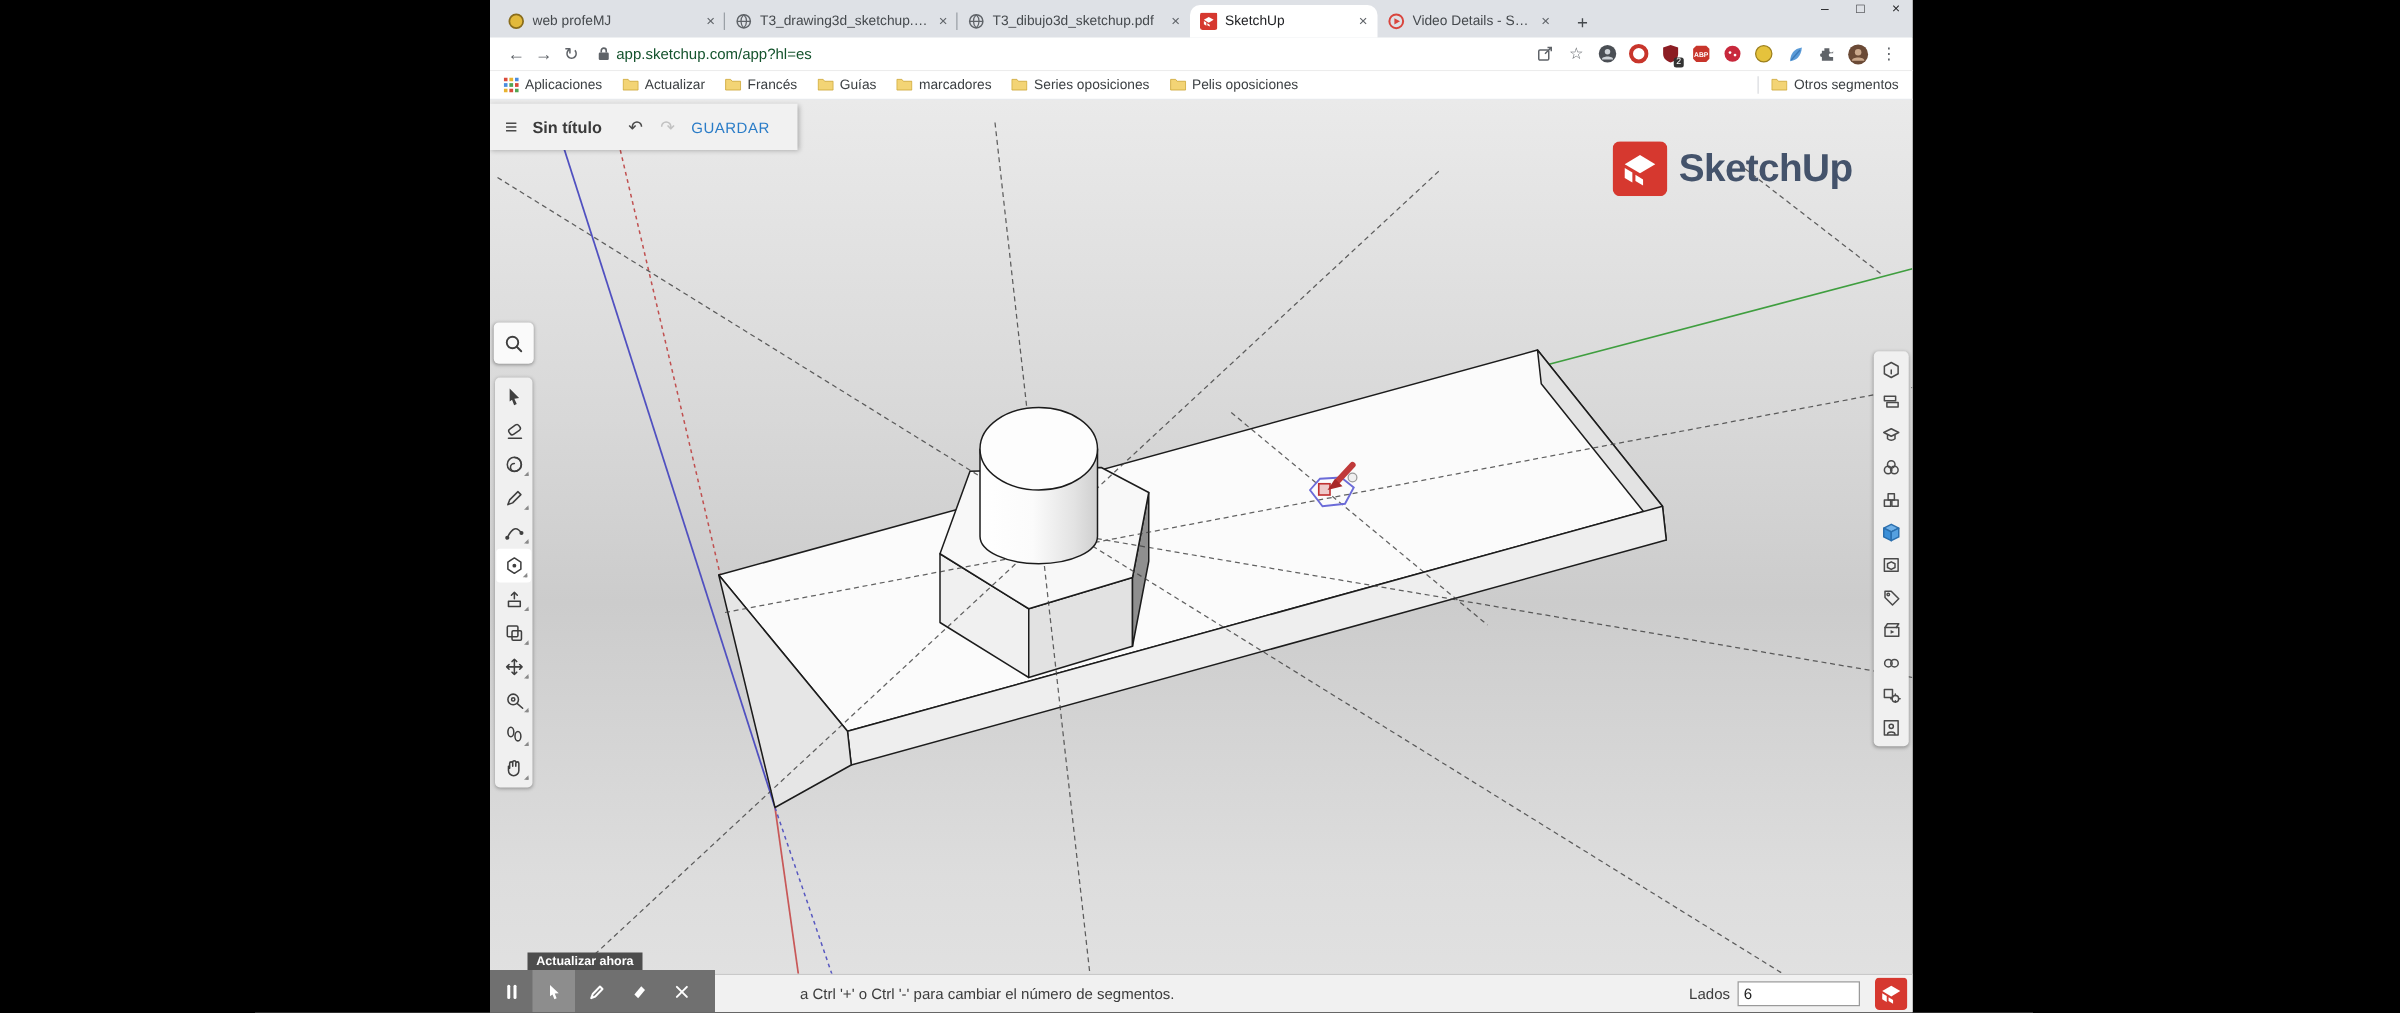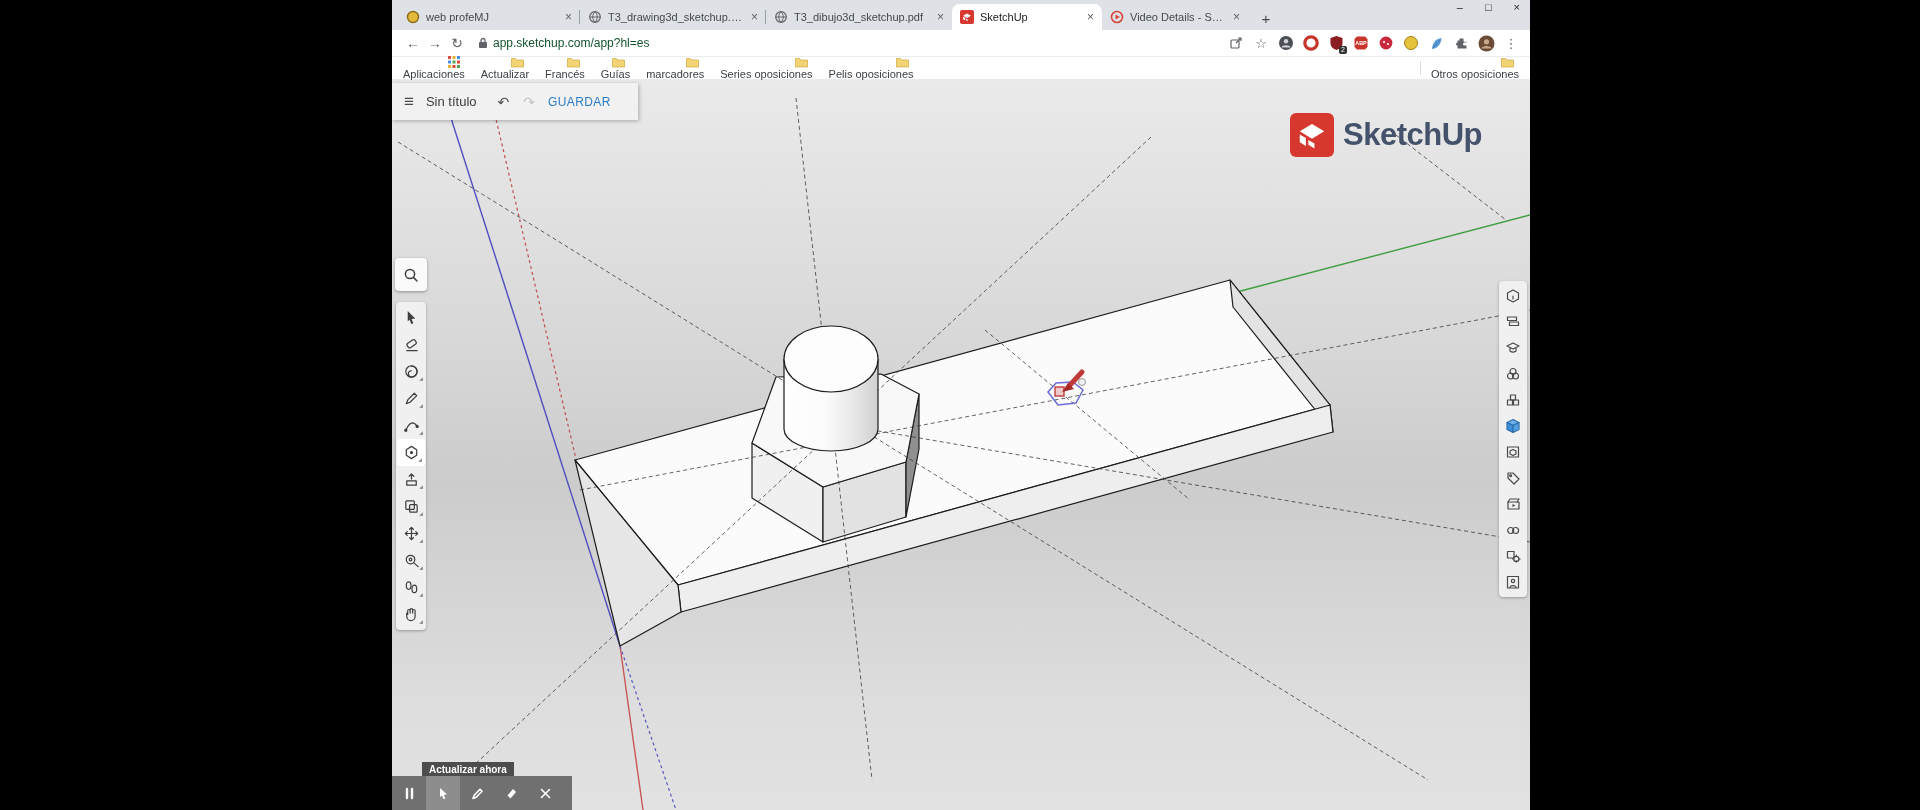--- a/index.html
+++ b/index.html
@@ -26,35 +26,35 @@
   .lock{margin-left:10px;flex:none;}
   .url{font-size:12px;color:#14532d;margin-left:5px;white-space:nowrap;}
   .nav-spacer{flex:1;}
   .navicons{display:flex;align-items:center;gap:7px;}
   .navicons .ic{width:18px;height:18px;display:flex;align-items:center;justify-content:center;font-size:13px;color:#5f6368;position:relative;}
   .badge{position:absolute;right:-2px;bottom:-2px;background:#333;color:#fff;font-size:7px;padding:0 2px;border-radius:2px;line-height:8px;}
   .dot{width:14px;height:14px;border-radius:50%;}
 
   
   .bmkbar{height:23px;background:#fff;display:flex;align-items:center;padding:0 11px;font-size:11px;color:#3c4043;border-bottom:1px solid #e8eaed;}
-  .bmk{display:flex;align-items:flex-end;margin-right:16px;white-space:nowrap;flex-direction:column;}
+  .bmk{display:flex;align-items:flex-start;margin-right:16px;white-space:nowrap;}
   .bmk svg{margin-right:5px;flex:none;}
   .bmk-right{margin-left:auto;display:flex;align-items:center;}
   .bmk-div{width:1px;height:14px;background:#dadce0;margin-right:10px;}
 
   
   .content{position:relative;height:730px;overflow:hidden;
     background:linear-gradient(180deg,#eaeaea 0%,#d8d8d8 35%,#cccccc 55%,#dddddd 85%,#e2e2e2 100%);}
   .scene{position:absolute;left:0;top:0;}
 
   
   .su-topbar{position:absolute;left:0;top:3px;width:246px;height:37px;background:#f1f1f1;
     box-shadow:1px 1px 4px rgba(0,0,0,.28);display:flex;align-items:center;z-index:5;}
   .su-menu{font-size:17px;color:#4a4a4a;margin:0 12px 0 12px;}
-  .su-title{font-size:13px;color:#3a3a3a;margin-right:14px;}
+  .su-title{font-size:13px;color:#3a3a3a;margin-right:14px;font-weight:bold;}
   .su-undo{font-size:14px;color:#4a4a4a;margin:0 7px;}
   .su-redo{font-size:14px;color:#c2c2c2;margin:0 7px;}
   .su-save{font-size:12px;font-weight:normal;color:#2a7cc7;letter-spacing:.4px;margin-left:6px;}
 
   
   .watermark{position:absolute;left:898px;top:33px;display:flex;align-items:center;z-index:2;}
   .watermark svg{width:44px;height:44px;}
   .wm-text{font-size:31px;font-weight:bold;color:#44536b;margin-left:9px;letter-spacing:-.5px;}
 
   
@@ -270,21 +270,21 @@
             <path d="M0.5 1.5 h4 l1.2 1.5 h6.8 v7 h-12 z" fill="#f3d475" stroke="#cfa93c" stroke-width=".7"></path>
           </svg>
           <span>Pelis oposiciones</span>
         </span>
     <span class="bmk-right">
       <span class="bmk-div"></span>
       <span class="bmk" style="margin-right:0;">
             <svg width="13" height="11" viewBox="0 0 13 11">
               <path d="M0.5 1.5 h4 l1.2 1.5 h6.8 v7 h-12 z" fill="#f3d475" stroke="#cfa93c" stroke-width=".7"></path>
             </svg>
-            <span>Otros oposiciones</span>
+            <span>Otros segmentos</span>
           </span>
     </span>
   </div>
 
   <div class="content">
 
     <svg class="scene" width="1138" height="730" viewBox="0 0 1138 730">
       <defs>
         <linearGradient id="cyl" x1="0" y1="0" x2="1" y2="0">
           <stop offset="0" stop-color="#ffffff"></stop>
@@ -519,20 +519,32 @@
           </div>
       <div class="rtool">
             <svg viewBox="0 0 16 16">
               <rect x="2.5" y="2.5" width="11" height="11.5"></rect>
               <circle cx="8" cy="7" r="1.7"></circle>
               <path d="M5 13.5 c0-2.6 6-2.6 6 0"></path>
             </svg>
           </div>
     </div>
 
+    <div class="statusbar">
+      <span class="hint">a Ctrl '+' o Ctrl '-' para cambiar el número de segmentos.</span>
+      <span class="sides">
+        <span>Lados</span>
+        <input value="6" style="">
+      </span>
+      <span class="su-tile">
+            <svg viewBox="0 0 36 36">
+              <use href="#su-logo"></use>
+            </svg>
+          </span>
+    </div>
 
     <div class="casttip">Actualizar ahora</div>
     <div class="castbar">
       <span class="castbtn">
             <svg viewBox="0 0 15 15">
               <line x1="5" y1="3" x2="5" y2="12" stroke-width="2.4"></line>
               <line x1="10" y1="3" x2="10" y2="12" stroke-width="2.4"></line>
             </svg>
           </span>
       <span class="castbtn active">

